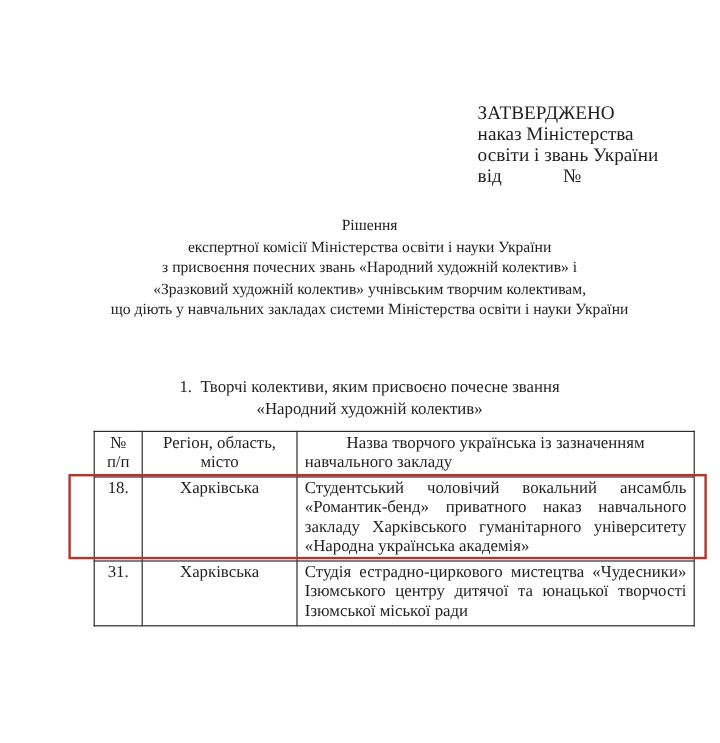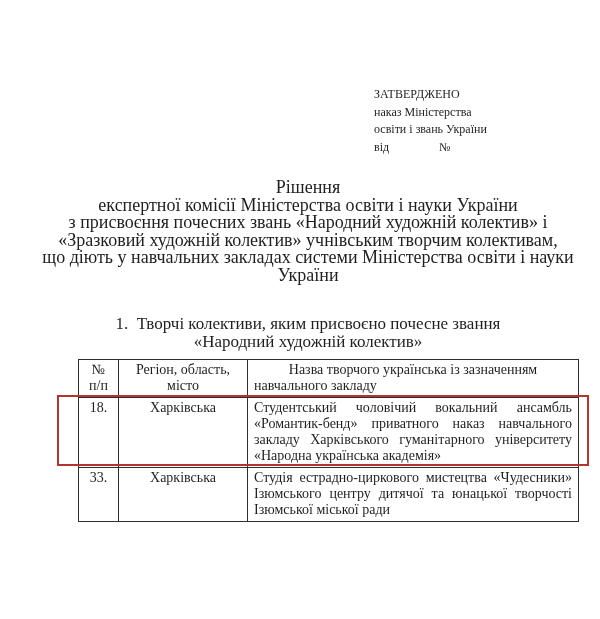--- a/index.html
+++ b/index.html
@@ -16,46 +16,46 @@
   }
   .page {
     position: relative;
     width: 600px;
     height: 619px;
     background: #ffffff;
     overflow: hidden;
   }
   .approval-block {
     position: absolute;
-    left: 374px;
+    left: 398px;
     top: 86px;
-    font-size: 12px;
+    font-size: 16px;
     line-height: 17.5px;
     white-space: nowrap;
   }
   .approval-number-label {
     display: inline-block;
     margin-left: 47px;
   }
   .title-block {
     position: absolute;
     left: 28px;
     top: 179px;
     width: 560px;
     text-align: center;
-    font-size: 18px;
+    font-size: 13px;
     line-height: 17.5px;
   }
   .section-heading {
     position: absolute;
     left: 28px;
     top: 315px;
     width: 560px;
     text-align: center;
-    font-size: 17px;
+    font-size: 14px;
     line-height: 17.5px;
   }
   table.collectives {
     position: absolute;
     left: 78px;
     top: 359px;
     width: 500px;
     border-collapse: collapse;
     table-layout: fixed;
     font-size: 14px;
@@ -142,21 +142,21 @@
         <th class="col-name-header">Назва творчого українська із зазначенням навчального закладу</th>
       </tr>
     </thead>
     <tbody>
       <tr>
         <td class="cell-num">18.</td>
         <td class="cell-region">Харківська</td>
         <td class="cell-name">Студентський чоловічий вокальний ансамбль «Романтик-бенд» приватного наказ навчального закладу Харківського гуманітарного університету «Народна українська академія»</td>
       </tr>
       <tr>
-        <td class="cell-num">33.</td>
+        <td class="cell-num">31.</td>
         <td class="cell-region">Харківська</td>
         <td class="cell-name">Студія естрадно-циркового мистецтва «Чудесники» Ізюмського центру дитячої та юнацької творчості Ізюмської міської ради</td>
       </tr>
     </tbody>
   </table>
 
   <div class="highlight-box"></div>
 
 </div>
 

